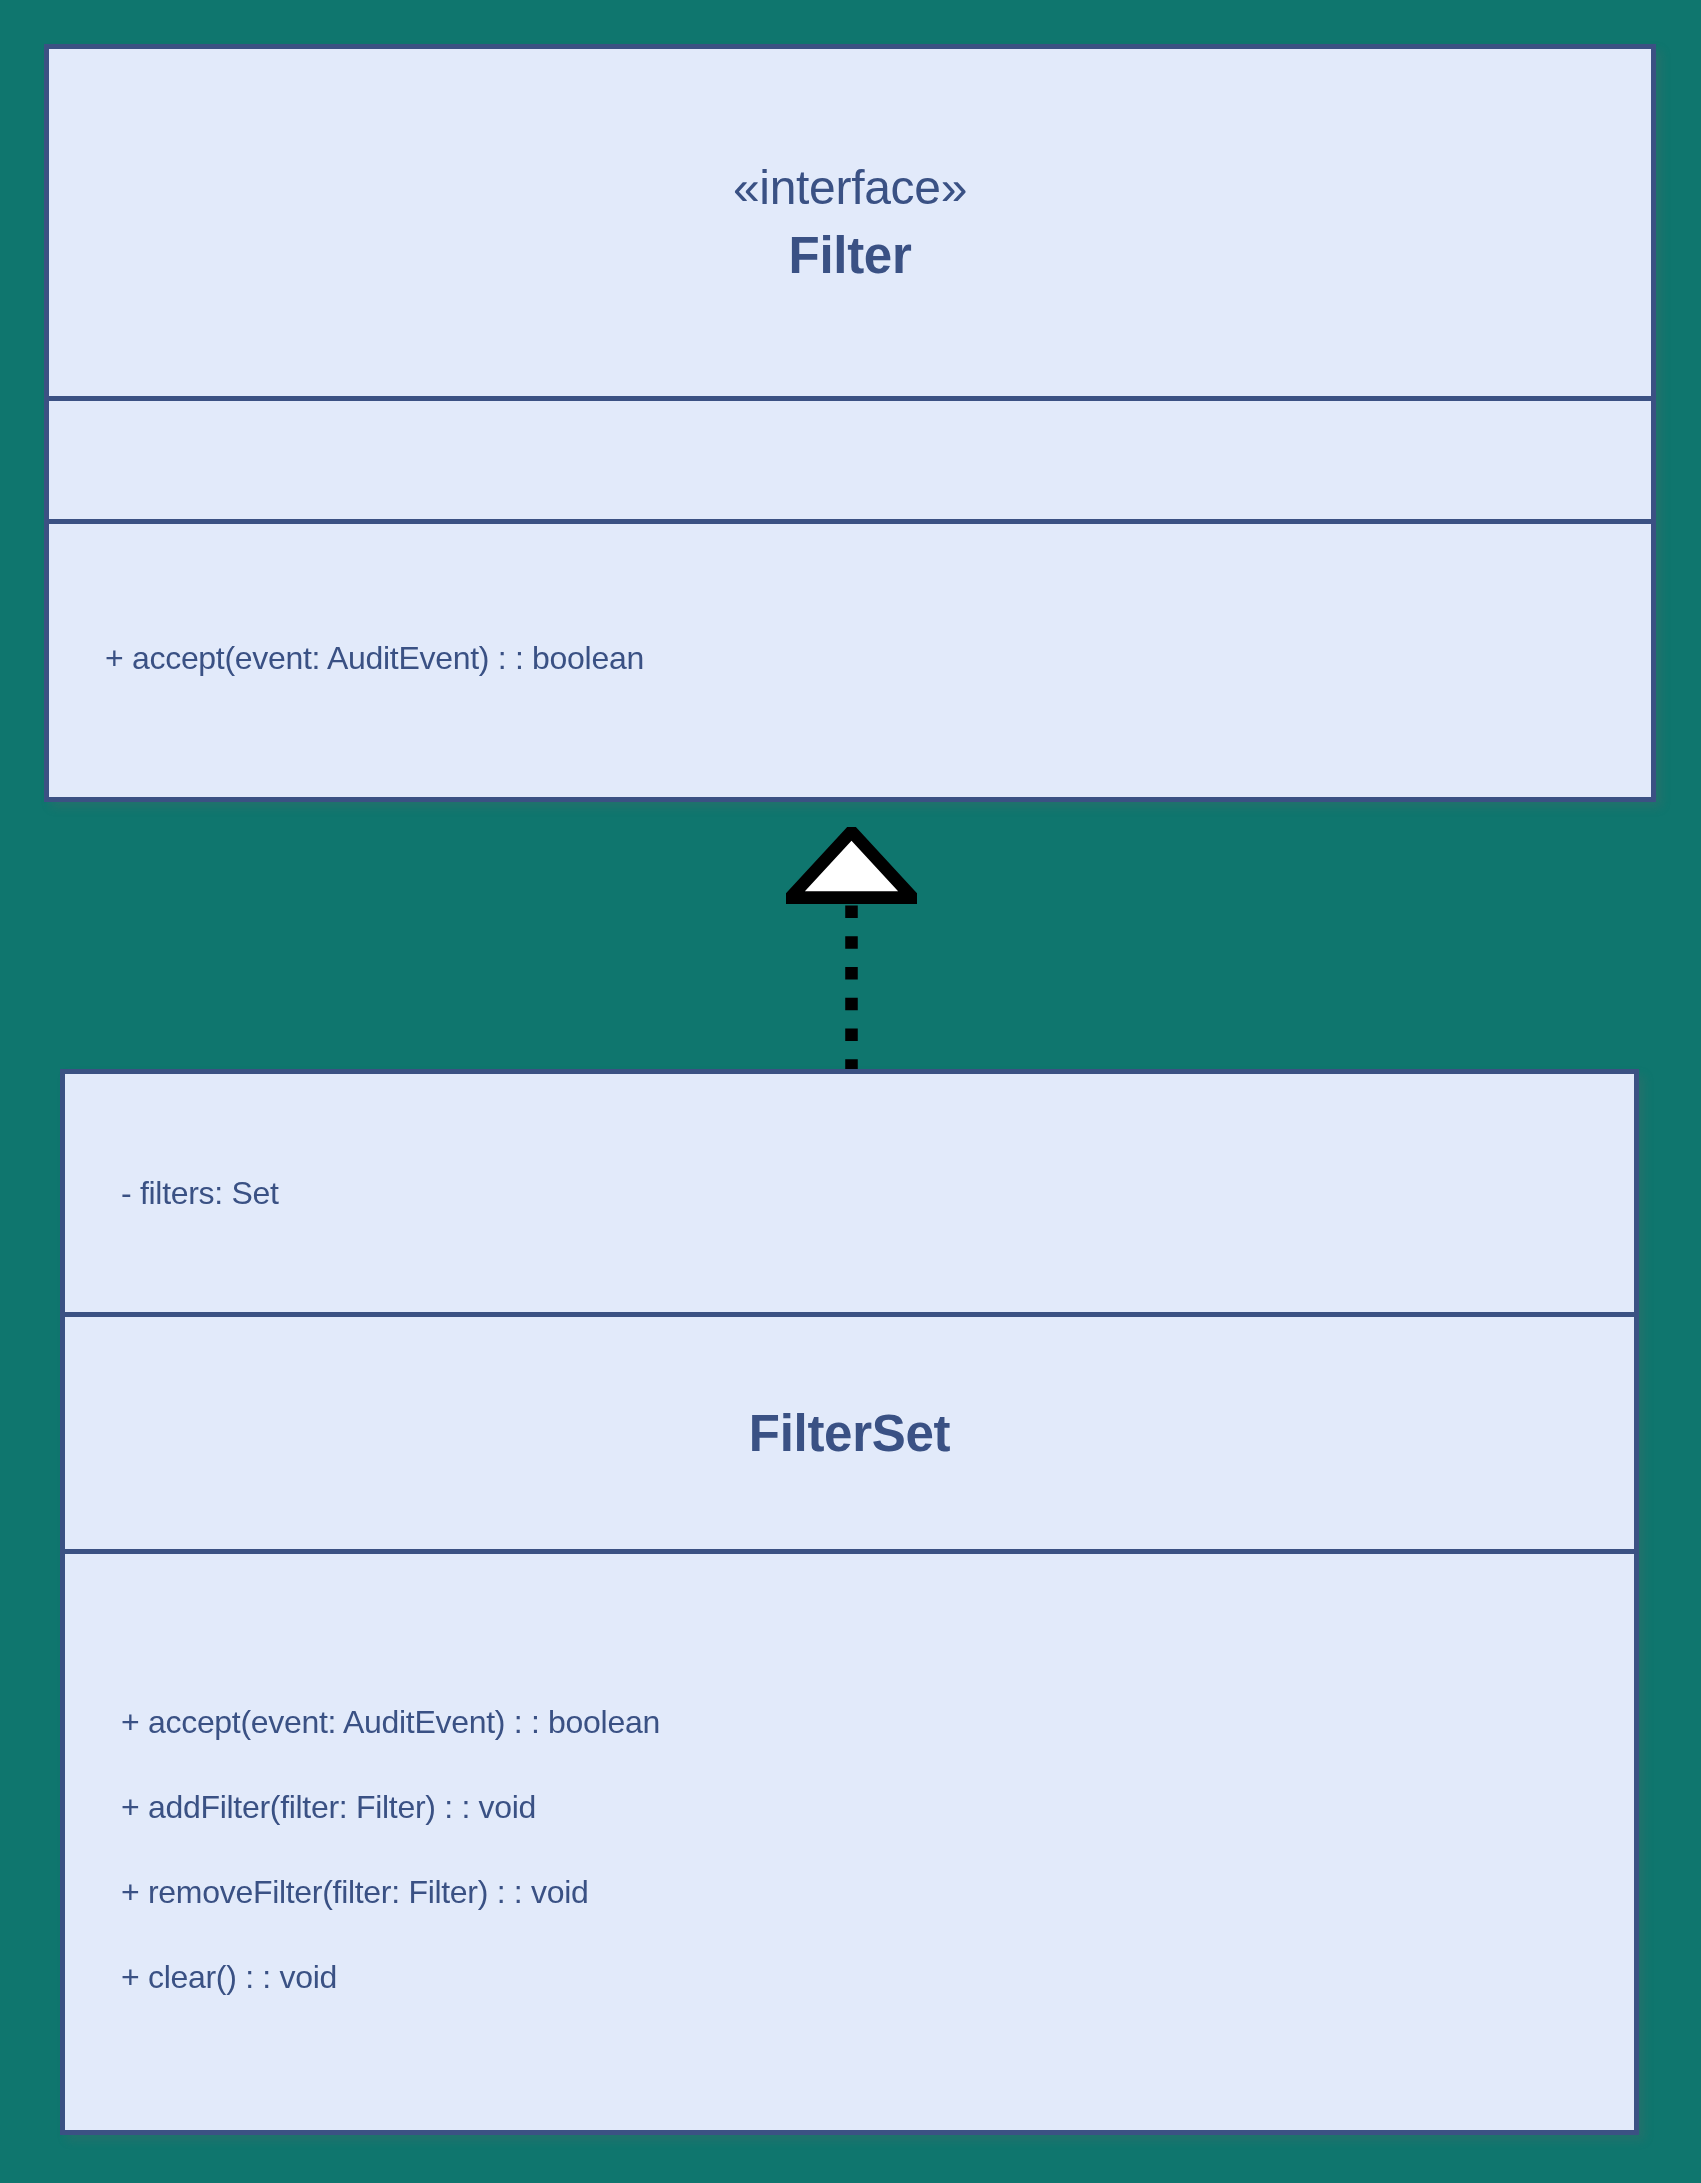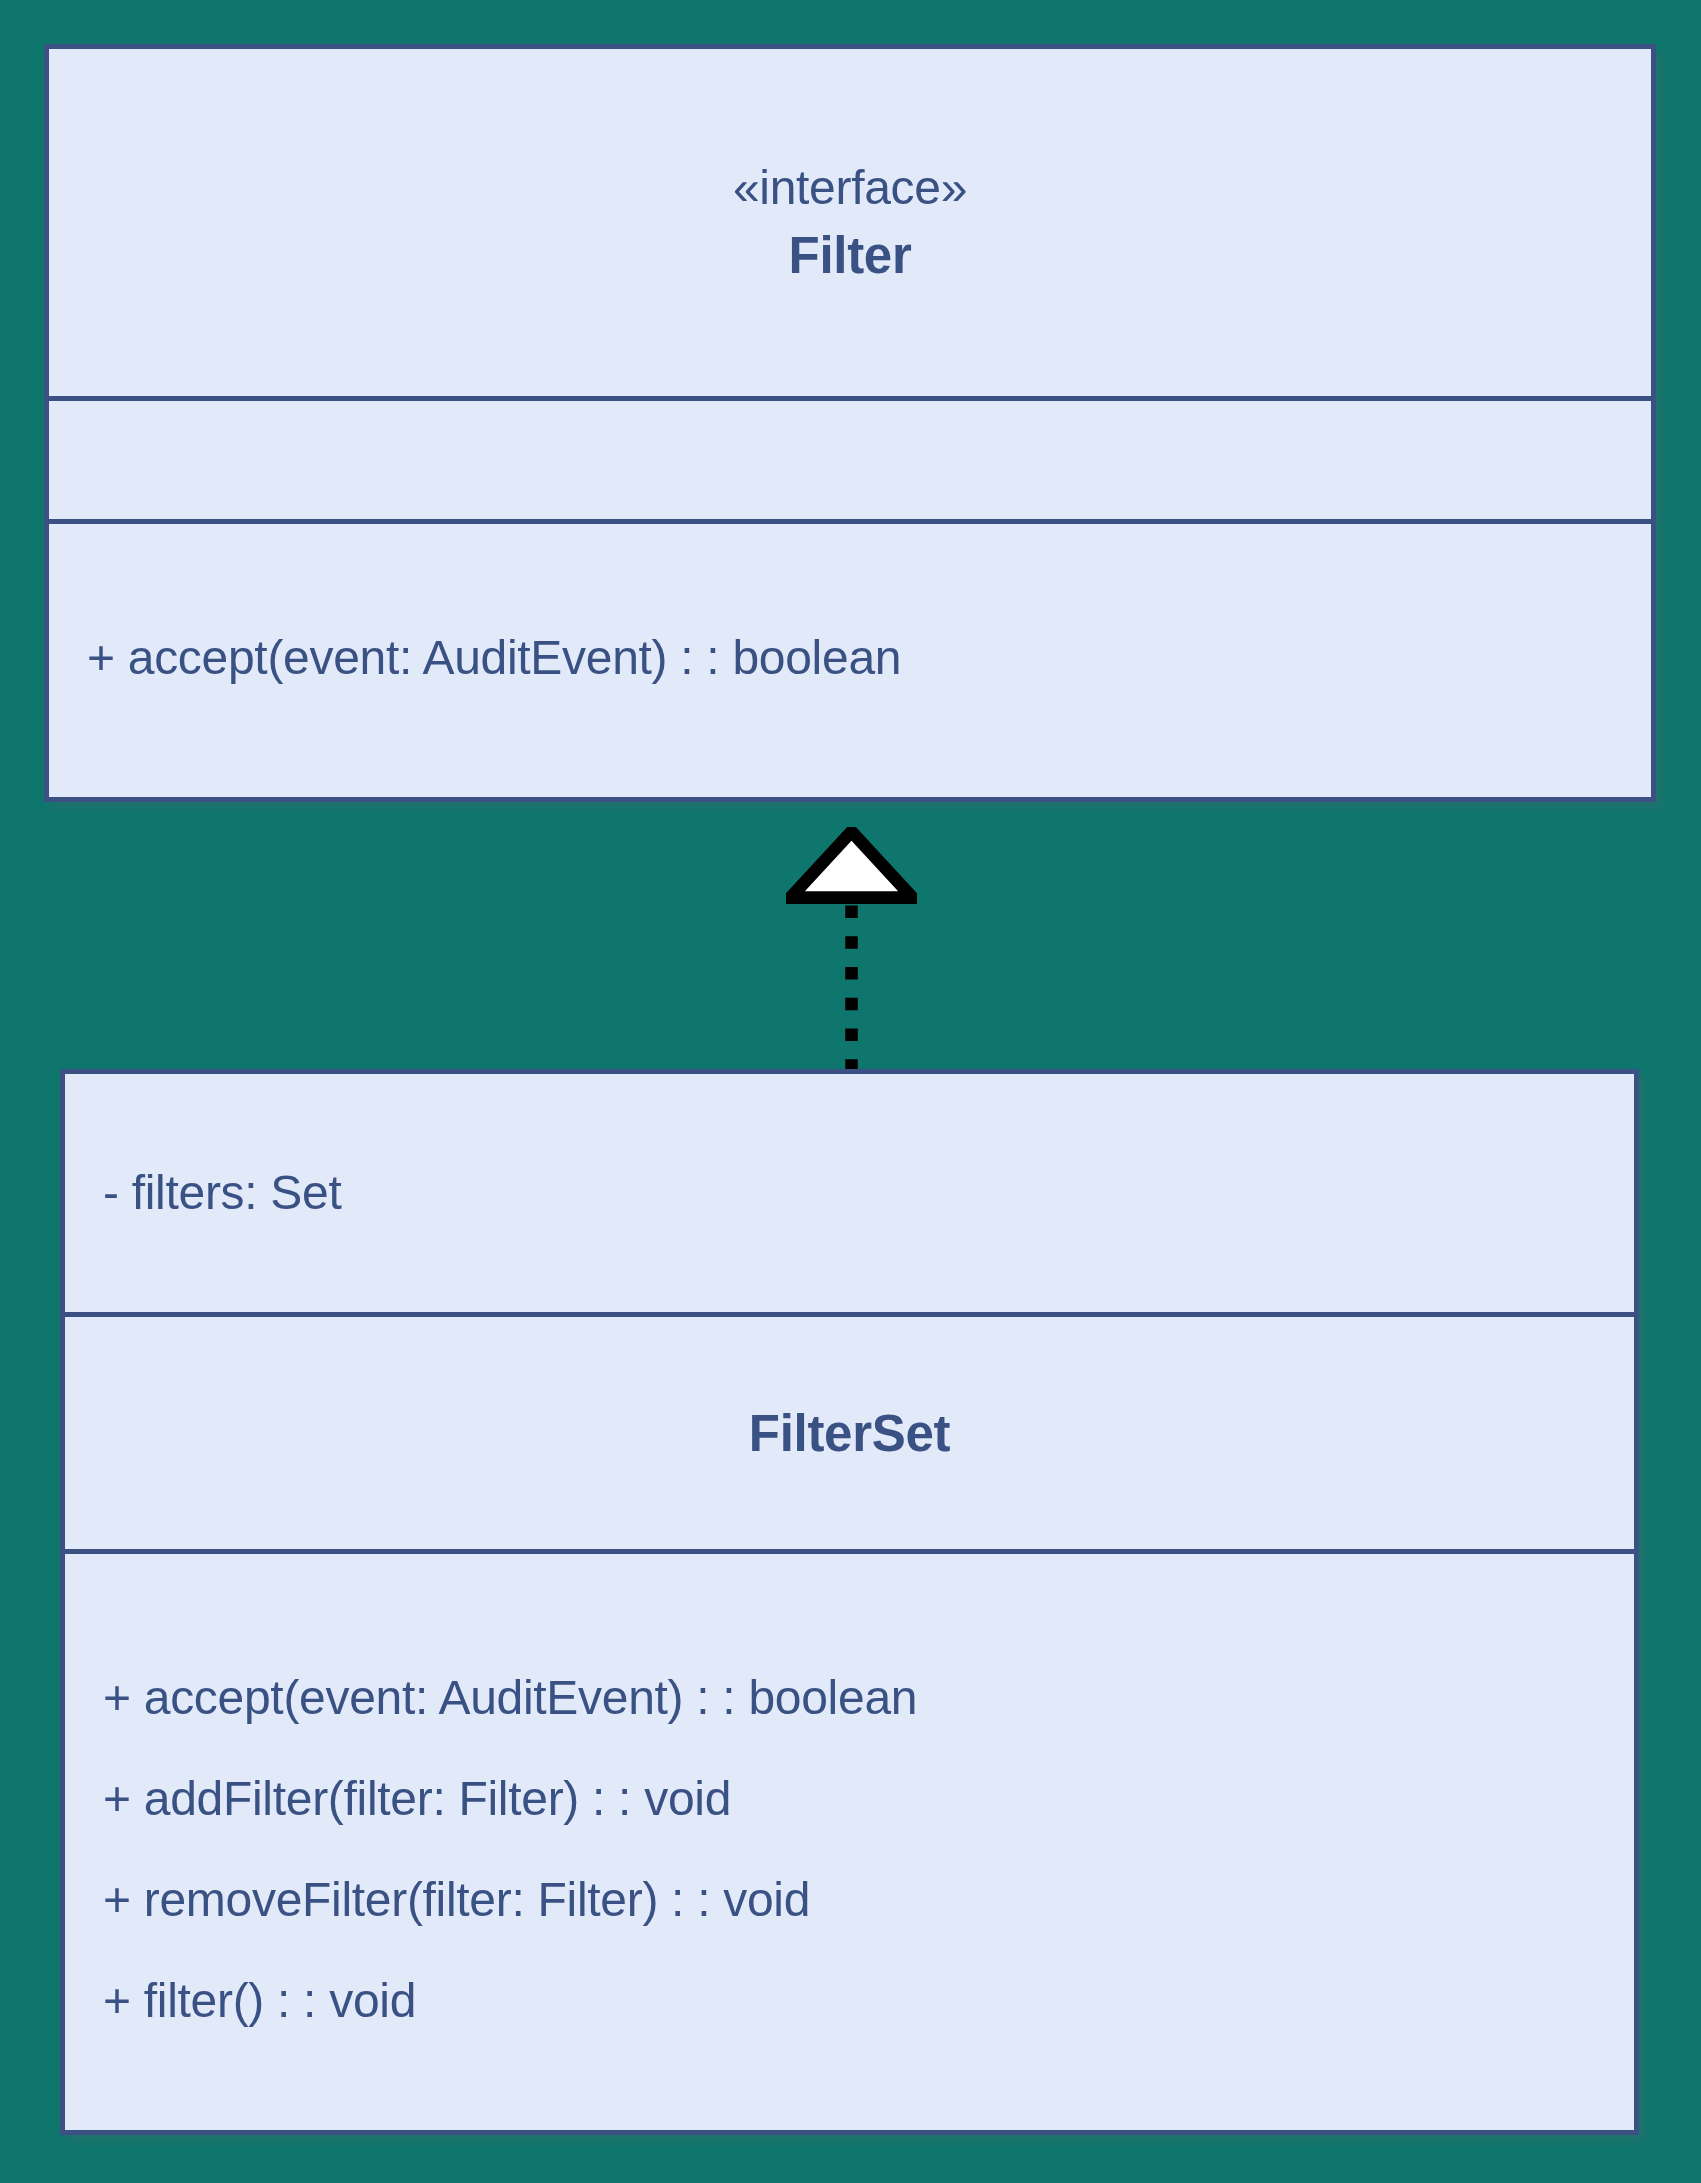--- a/index.html
+++ b/index.html
@@ -113,25 +113,25 @@
     line-height: 1.0;
     letter-spacing: -0.3px;
     text-align: center;
   }
   #filter-title-block .class-name {
     margin-top: 18px;
   }
 
   .member-line {
     color: #3a5184;
-    font-size: 48px;
+    font-size: 32px;
     font-weight: normal;
     line-height: 1.0;
     letter-spacing: -0.3px;
-    padding-left: 38px;
+    padding-left: 56px;
     white-space: nowrap;
   }
   #filterset-methods-compartment .member-line + .member-line {
     margin-top: 53px;
   }
 
   
   #realization-connector {
     position: absolute;
     left: 786px;
@@ -180,18 +180,18 @@
     </div>
 
     <div class="compartment" id="filterset-header-compartment">
       <div class="class-name">FilterSet</div>
     </div>
 
     <div class="compartment" id="filterset-methods-compartment">
       <div class="member-line">+ accept(event: AuditEvent) : : boolean</div>
       <div class="member-line">+ addFilter(filter: Filter) : : void</div>
       <div class="member-line">+ removeFilter(filter: Filter) : : void</div>
-      <div class="member-line">+ filter() : : void</div>
+      <div class="member-line">+ clear() : : void</div>
     </div>
   </div>
 
 </div>
 
 
 </body></html>

